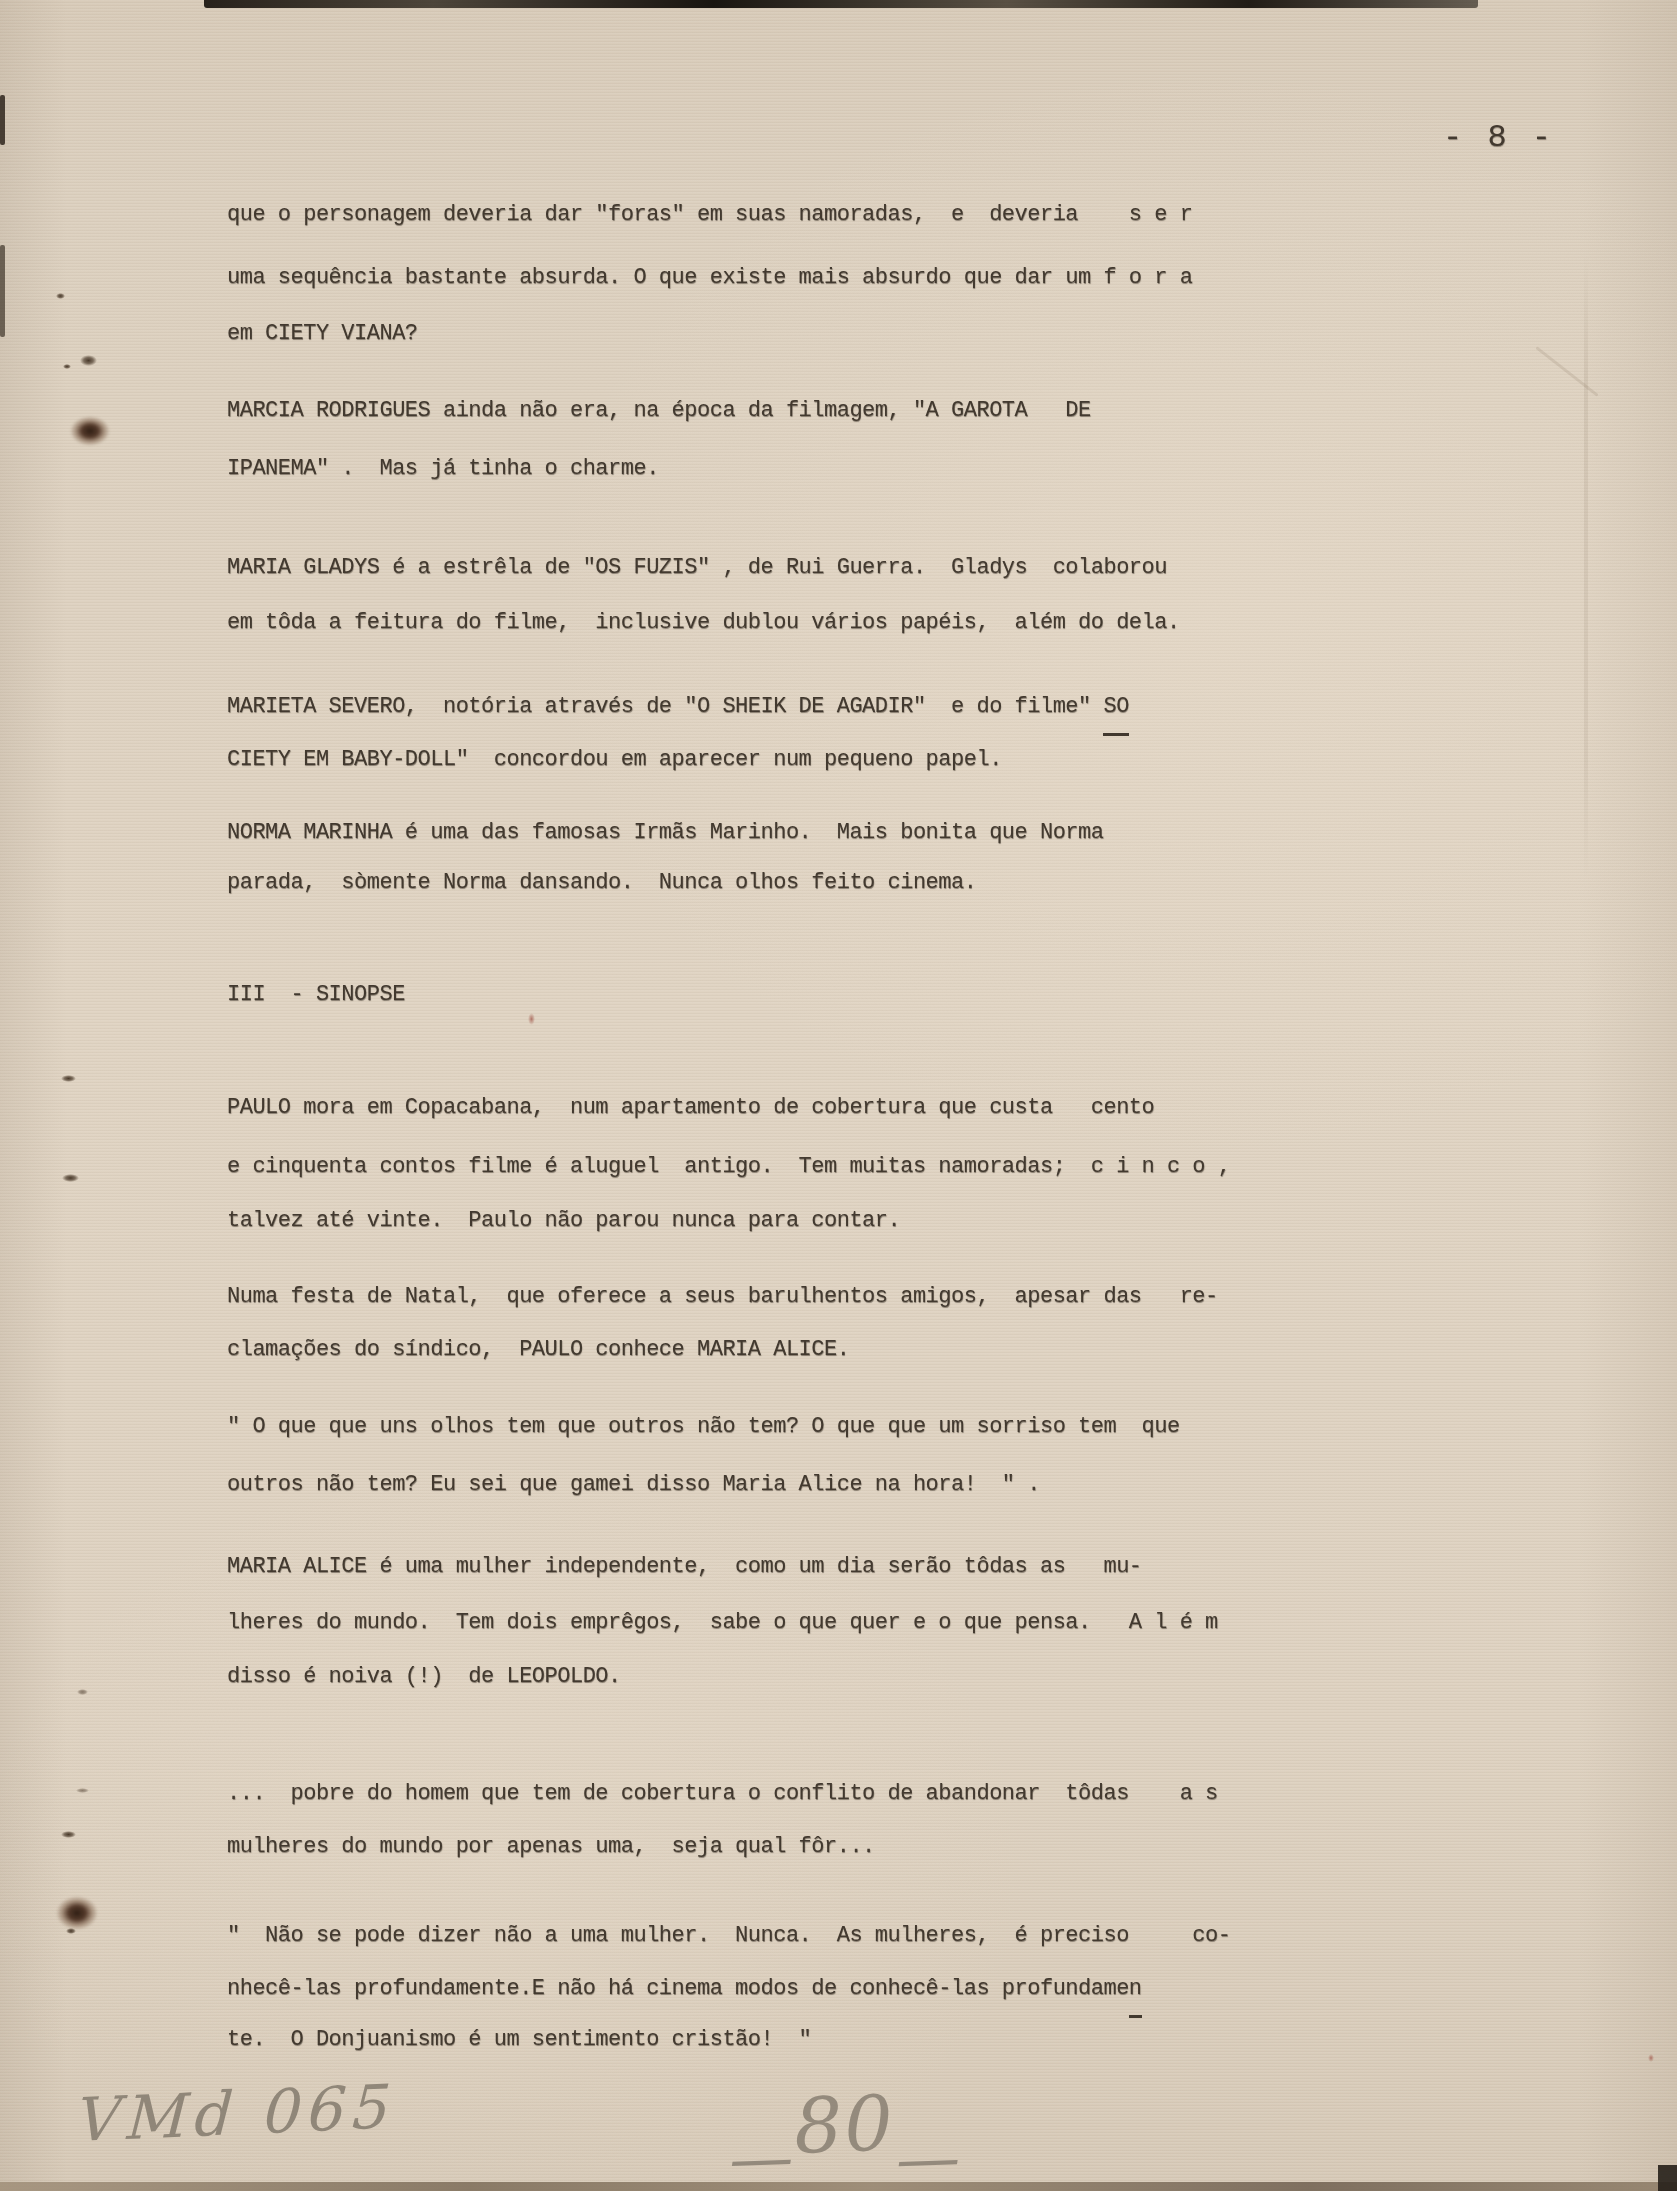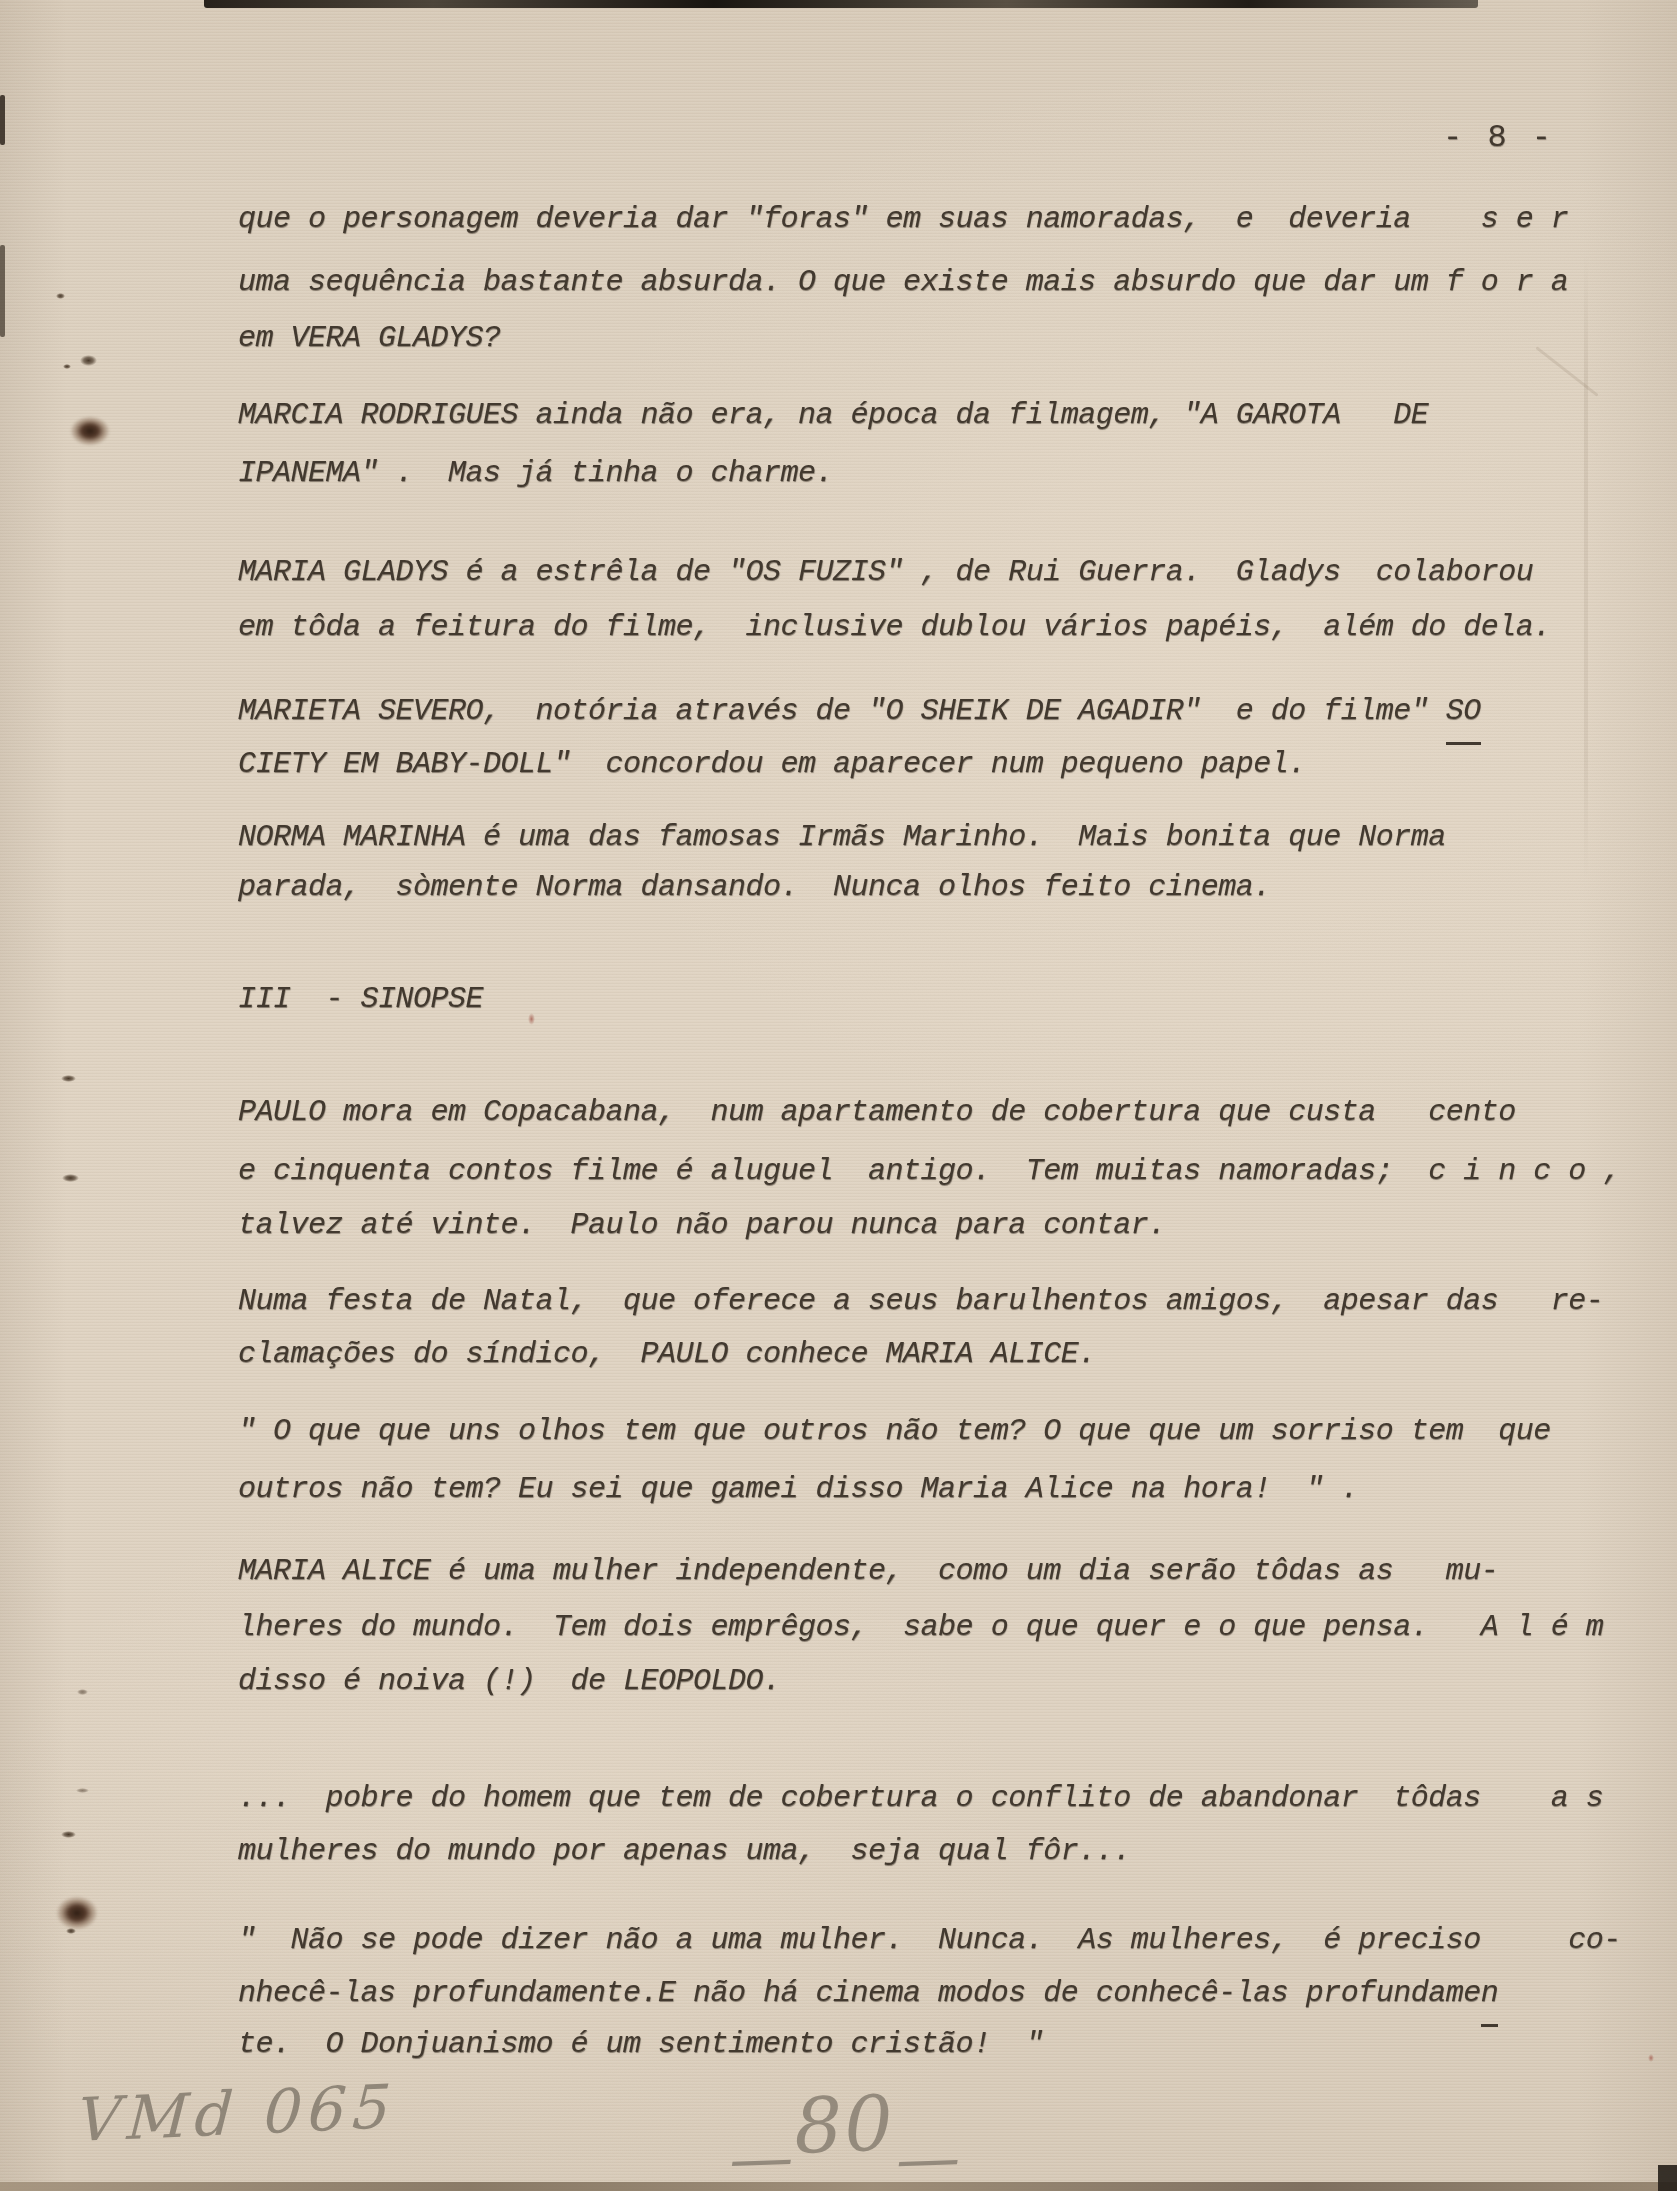--- a/index.html
+++ b/index.html
@@ -9,26 +9,25 @@
     overflow:hidden;
     font-family:"Liberation Mono","DejaVu Sans Mono",monospace;
     background:
       radial-gradient(1095px 896px at 72% 28%, rgba(238,226,209,.30), rgba(0,0,0,0) 62%),
       radial-gradient(896px 697px at 30% 85%, rgba(236,224,207,.22), rgba(0,0,0,0) 60%),
       linear-gradient(90deg, rgba(107,88,68,.10) 0, rgba(0,0,0,0) 4%, rgba(0,0,0,0) 94%, rgba(152,134,113,.14) 100%),
       repeating-linear-gradient(180deg, rgba(255,255,255,.055) 0 1px, rgba(0,0,0,0) 1px 2px, rgba(121,101,78,.055) 2px 3px),
       linear-gradient(180deg,#d8cbb9 0,#dcd0bf 9%,#e0d4c3 46%,#ded2c1 79%,#d7cab8 100%);
   }
   .line{
-    position:absolute;left:238px;height:42px;
+    position:absolute;left:227px;height:42px;
     white-space:pre;
-    font-size:30px;letter-spacing:-0.5px;
+    font-size:22px;letter-spacing:-0.5px;
     color:var(--ink,#42392f);
     text-shadow:0.4px 0.6px 0.8px rgba(62,52,42,.55);
-    font-style:italic;
   }
   .pagenum{
     position:absolute;left:1443px;top:119px;
     font-size:32px;letter-spacing:3px;
     color:var(--ink,#42392f);
     text-shadow:0.4px 0.6px 0.8px rgba(62,52,42,.5);
   }
   .u-cont{border-bottom:3px solid currentColor;padding-bottom:14px;}
   .hand{
     position:absolute;
@@ -90,21 +89,21 @@
   <div class="st speck" style="left:61px;top:1831px;width:15px;height:7px"></div>
   <div class="st blob" style="left:56px;top:1896px;width:42px;height:34px"></div>
   <div class="st speck" style="left:66px;top:1928px;width:10px;height:6px"></div>
   <div class="st redspeck" style="left:528px;top:1013px;width:7px;height:12px"></div>
   <div class="st redspeck" style="left:1648px;top:2054px;width:6px;height:8px"></div>
 
   <div class="pagenum">- 8 -</div>
 
   <div class="line" style="top:202px">que o personagem deveria dar "foras" em suas namoradas,  e  deveria    s e r</div>
   <div class="line" style="top:265px">uma sequência bastante absurda. O que existe mais absurdo que dar um f o r a</div>
-  <div class="line" style="top:321px">em VERA GLADYS?</div>
+  <div class="line" style="top:321px">em CIETY VIANA?</div>
 
   <div class="line" style="top:398px">MARCIA RODRIGUES ainda não era, na época da filmagem, "A GAROTA   DE</div>
   <div class="line" style="top:456px">IPANEMA" .  Mas já tinha o charme.</div>
 
   <div class="line" style="top:555px">MARIA GLADYS é a estrêla de "OS FUZIS" , de Rui Guerra.  Gladys  colaborou</div>
   <div class="line" style="top:610px">em tôda a feitura do filme,  inclusive dublou vários papéis,  além do dela.</div>
 
   <div class="line" style="top:694px"><span>MARIETA SEVERO,  notória através de "O SHEIK DE AGADIR"  e do filme" </span><span class="u-cont">SO</span></div>
   <div class="line" style="top:747px">CIETY EM BABY-DOLL"  concordou em aparecer num pequeno papel.</div>
 

